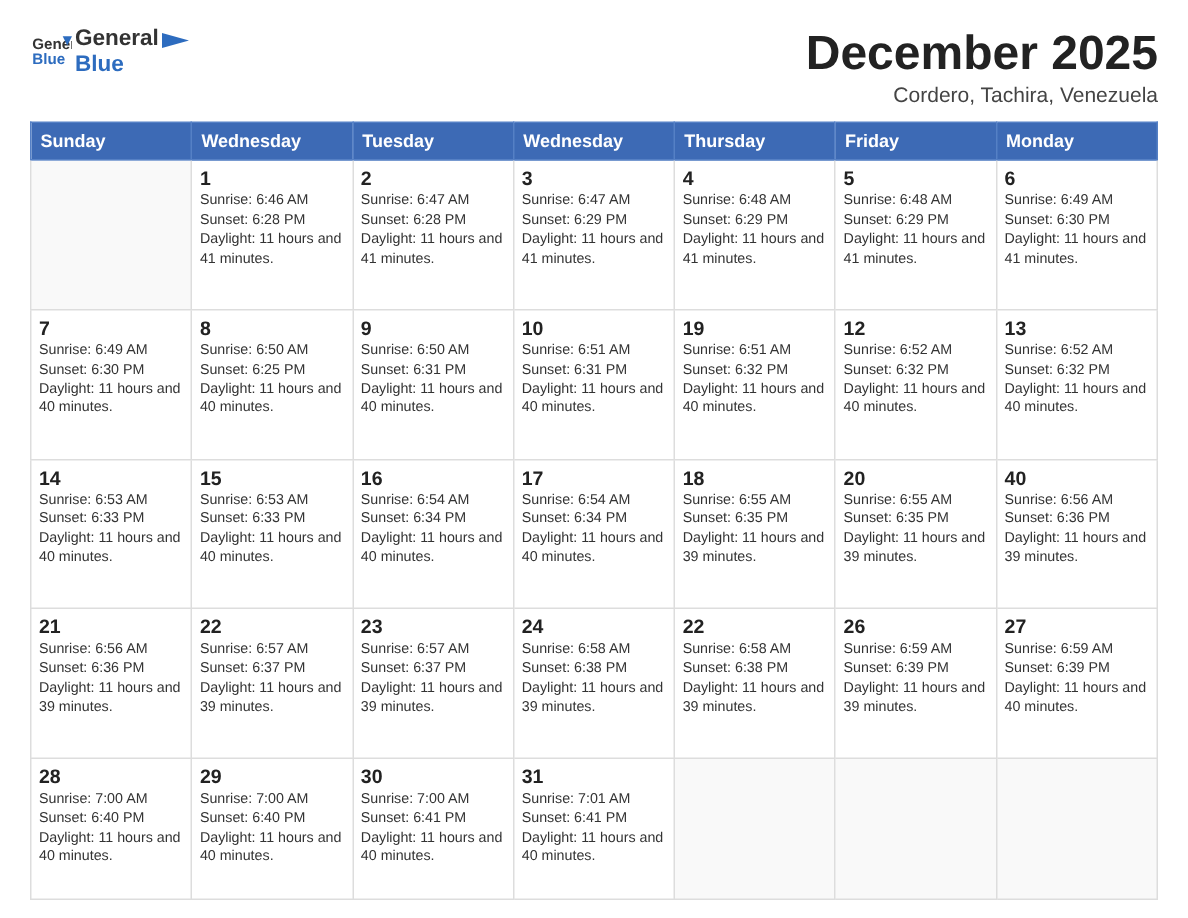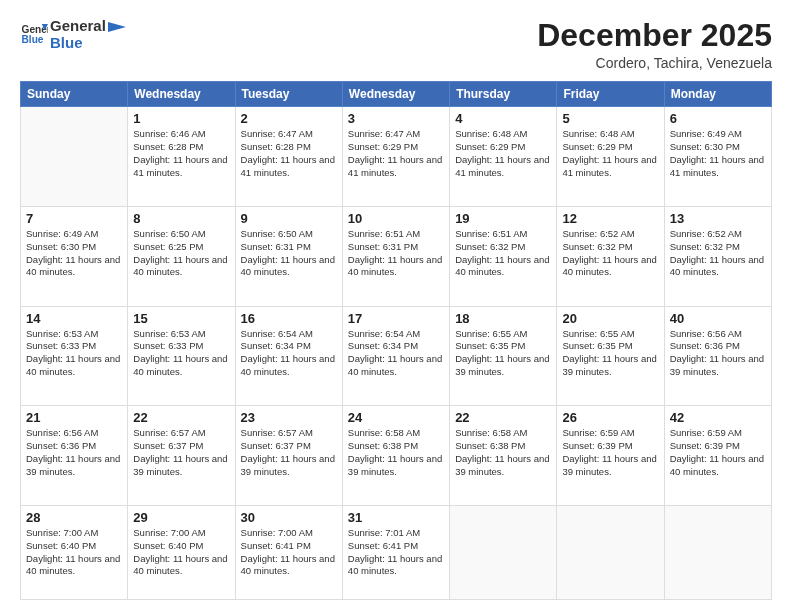--- a/index.html
+++ b/index.html
@@ -314,21 +314,21 @@
 and 39 minutes.</div>
           </td>
           <td>
             <span class="day-num">26</span>
             <div class="day-info">Sunrise: 6:59 AM
 Sunset: 6:39 PM
 Daylight: 11 hours
 and 39 minutes.</div>
           </td>
           <td>
-            <span class="day-num">42</span>
+            <span class="day-num">27</span>
             <div class="day-info">Sunrise: 6:59 AM
 Sunset: 6:39 PM
 Daylight: 11 hours
 and 40 minutes.</div>
           </td>
         </tr>
         <tr>
           <td>
             <span class="day-num">28</span>
             <div class="day-info">Sunrise: 7:00 AM

